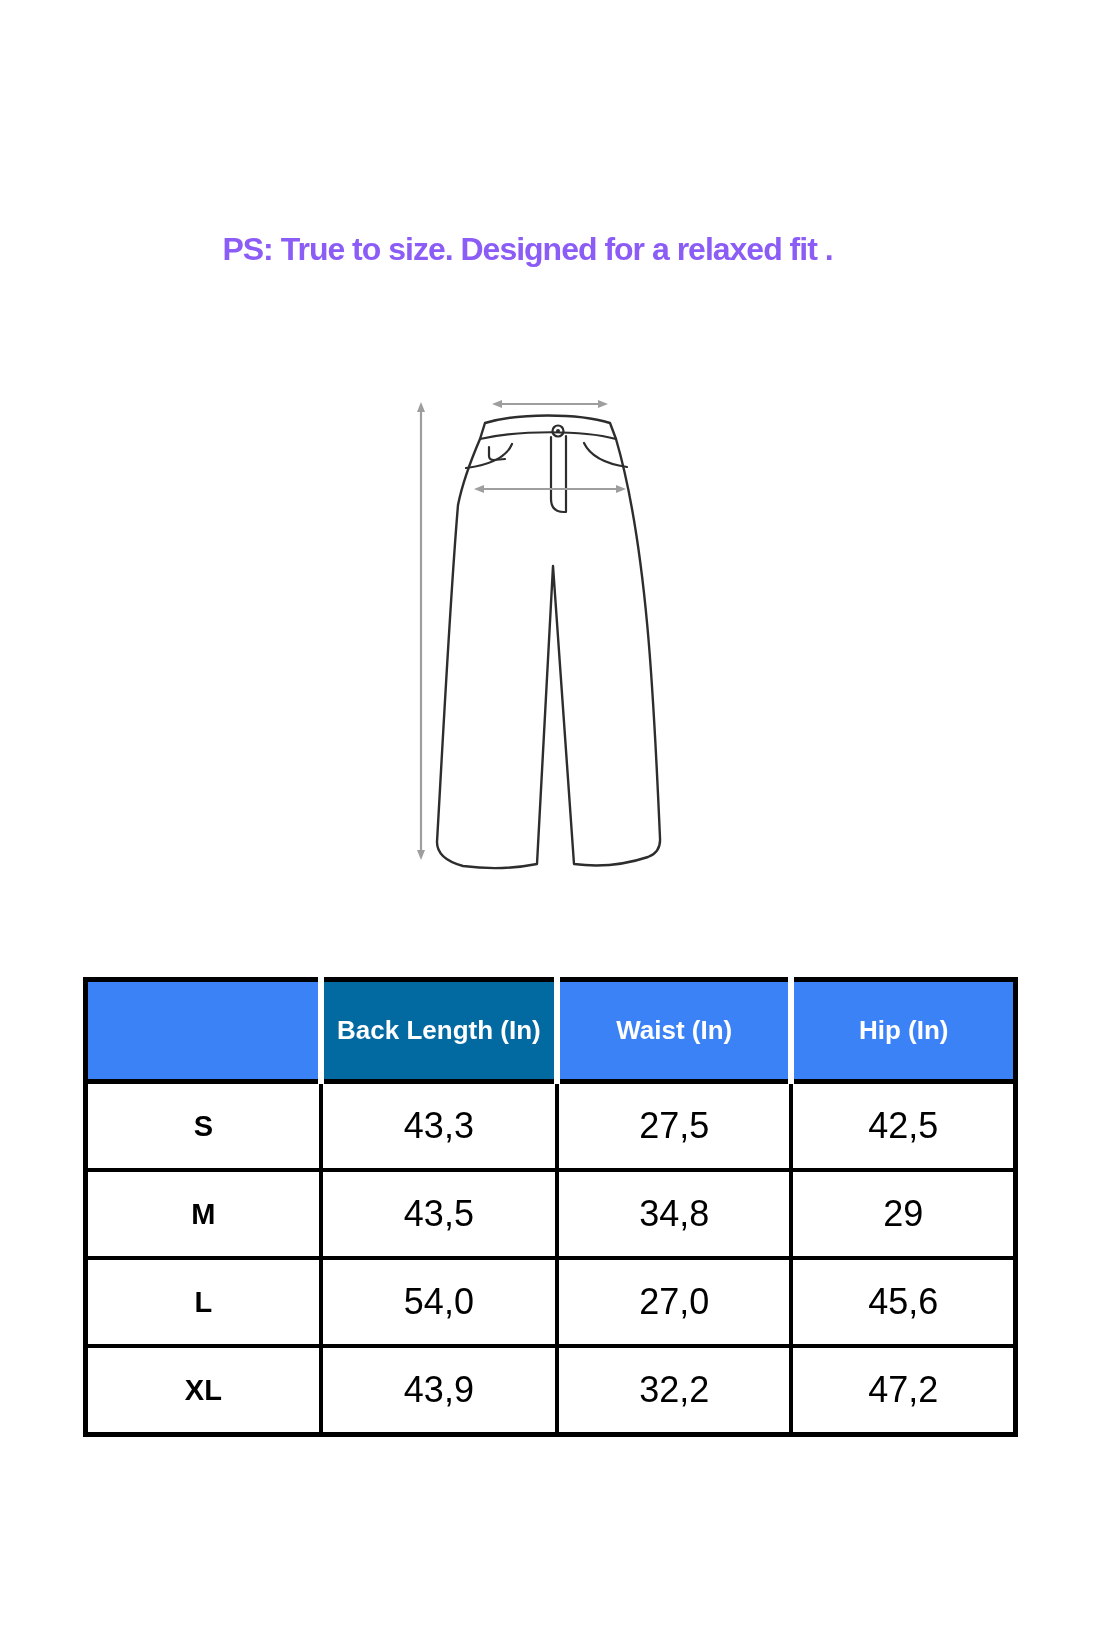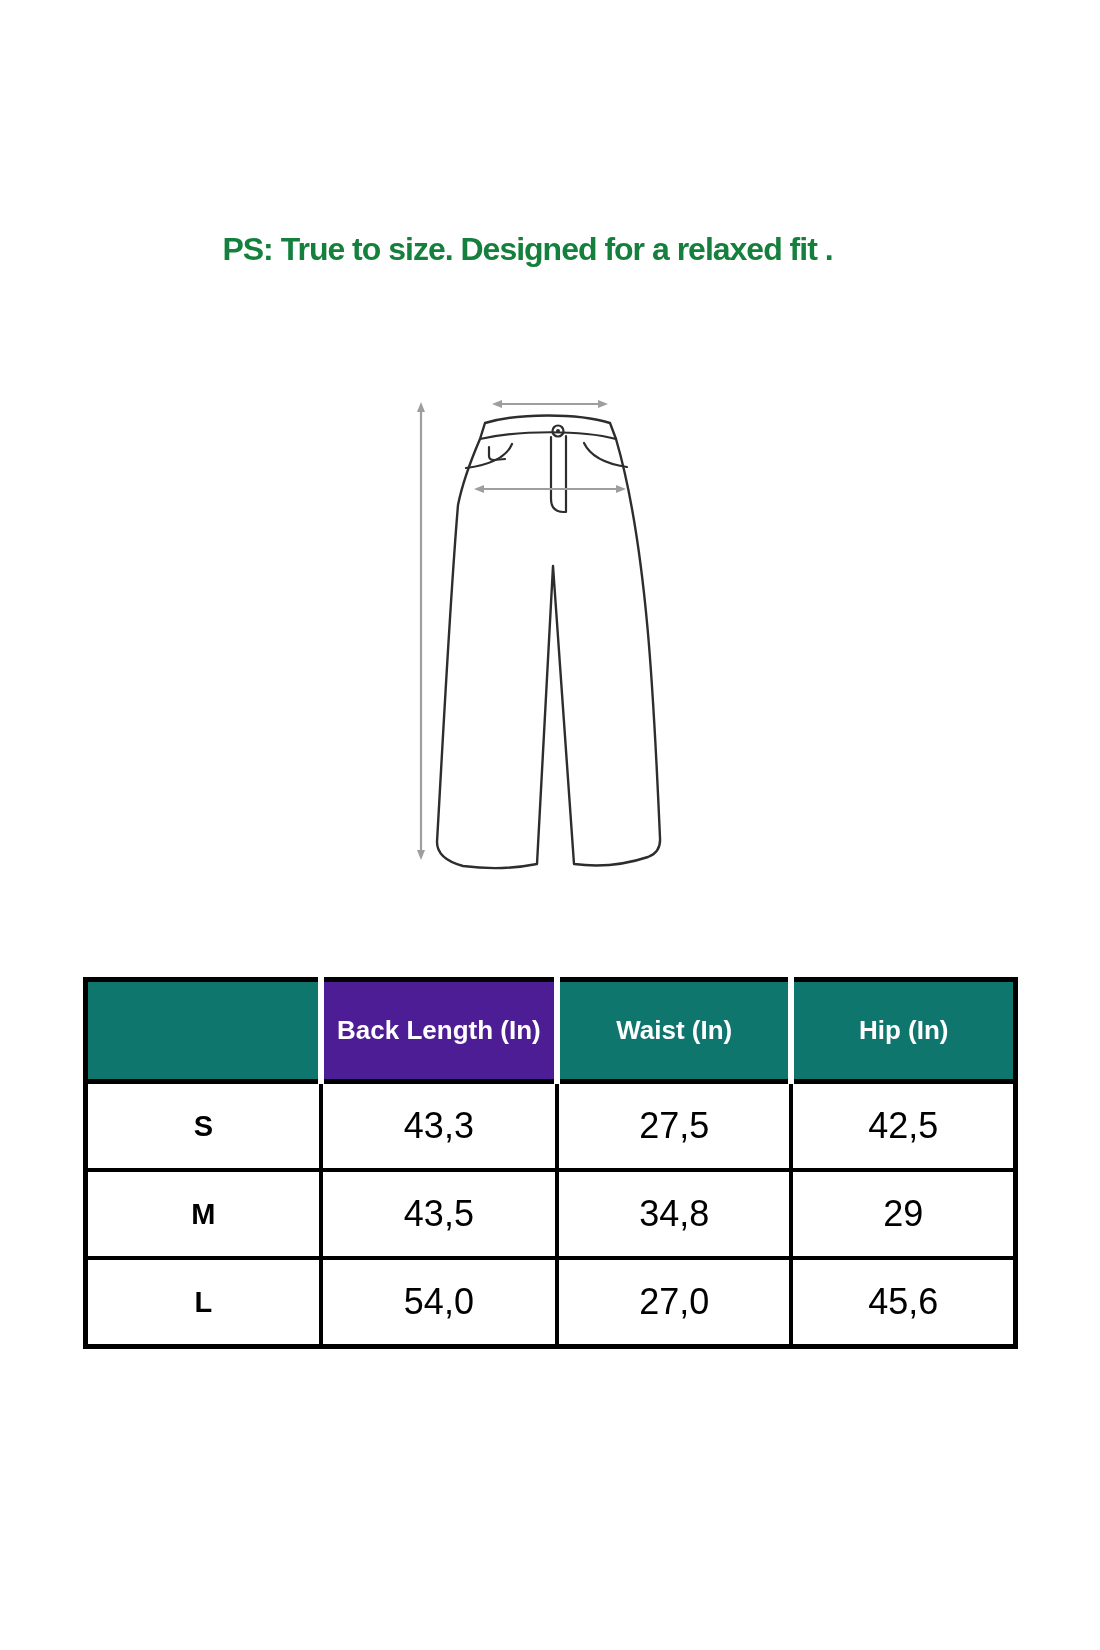--- a/index.html
+++ b/index.html
@@ -10,21 +10,21 @@
     position:relative;
     overflow:hidden;
   }
   .note{
     position:absolute;
     top:231px;left:0;width:1055px;
     text-align:center;
     font-size:32px;
     font-weight:bold;
     letter-spacing:-1px;
-    color:#15803d;
+    color:#8b5cf6;
   }
   .pants-svg{
     position:absolute;
     left:400px;top:390px;
     width:280px;height:490px;
   }
   .pants-svg .garment{
     fill:#ffffff;
     stroke:#2d2d2d;
     stroke-width:2.4;
@@ -52,32 +52,32 @@
     width:935px;
     table-layout:fixed;
     border-collapse:collapse;
     border:5px solid #000000;
   }
   table.size-table col.c1{width:25.3%;}
   table.size-table col.c2{width:25.4%;}
   table.size-table col.c3{width:25.2%;}
   table.size-table col.c4{width:24.1%;}
   table.size-table th{
-    background:#0f766e;
+    background:#3b82f6;
     color:#ffffff;
     font-size:26px;
     font-weight:bold;
     height:95px;
     text-align:center;
     vertical-align:middle;
     border-left:6px solid #ffffff;
     border-bottom:5px solid #000000;
   }
   table.size-table th:first-child{border-left:none;}
-  table.size-table th.hl{background:#4c1d95;}
+  table.size-table th.hl{background:#0369a1;}
   table.size-table td{
     background:#ffffff;
     color:#000000;
     border:4px solid #000000;
     height:82px;
     text-align:center;
     vertical-align:middle;
     font-size:36px;
     font-weight:normal;
   }
@@ -166,14 +166,20 @@
       <td>43,5</td>
       <td>34,8</td>
       <td>29</td>
     </tr>
     <tr>
       <td class="size">L</td>
       <td>54,0</td>
       <td>27,0</td>
       <td>45,6</td>
     </tr>
+    <tr>
+      <td class="size">XL</td>
+      <td>43,9</td>
+      <td>32,2</td>
+      <td>47,2</td>
+    </tr>
   </tbody>
 </table>
 
 </body></html>

